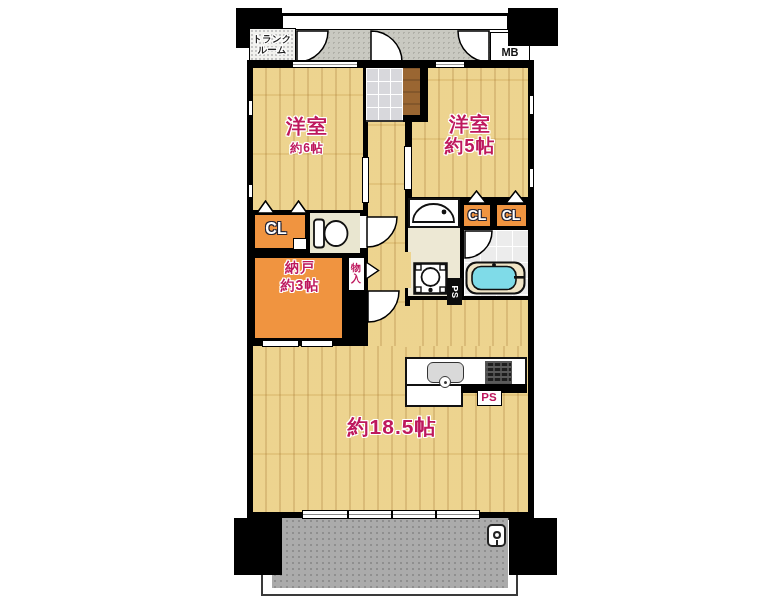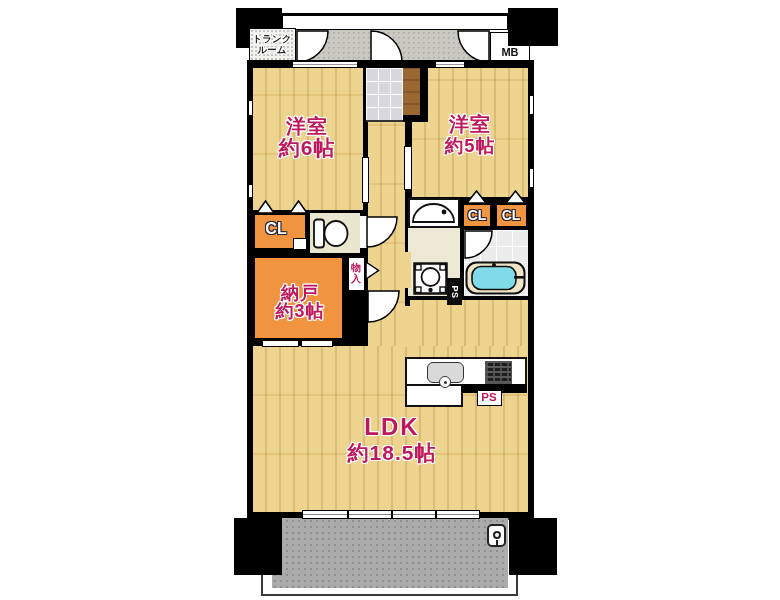--- a/index.html
+++ b/index.html
@@ -184,41 +184,40 @@
   <div class="abs wall" style="left:509px;top:518px;width:48px;height:57px;"></div>
 
   <div class="lbl" style="left:272px;top:33px;font-size:9.5px;line-height:11px;letter-spacing:0;color:#222;">
     <div>トランク</div>
       <div>ルーム</div>
   </div>
   <div class="lbl" style="left:510px;top:46px;font-size:11px;letter-spacing:0;text-shadow:none;color:#111;">MB</div>
 
   <div class="lbl" style="left:307px;top:115px;font-size:20px;line-height:22px;">
     <div>洋室</div>
-    <div style="font-size:21px;">約6帖</div>
+    <div style="font-size:12px;">約6帖</div>
   </div>
   <div class="lbl" style="left:470px;top:113px;font-size:20px;line-height:22px;">
     <div>洋室</div>
     <div style="font-size:18.5px;">約5帖</div>
   </div>
 
   <div class="cltxt" style="left:276px;top:220px;font-size:16px;">CL</div>
   <div class="cltxt" style="left:477px;top:207px;font-size:14px;">CL</div>
   <div class="cltxt" style="left:511px;top:207px;font-size:14px;">CL</div>
 
-  <div class="lbl" style="left:300px;top:284px;font-size:18px;line-height:18px;">
+  <div class="lbl" style="left:300px;top:258px;font-size:14px;line-height:18px;">
     <div>納戸</div>
     <div>約3帖</div>
   </div>
   <div class="lbl" style="left:356px;top:262px;font-size:10px;line-height:11px;letter-spacing:0;">
     <div>物</div>
       <div>入</div>
   </div>
 
   <div class="lbl" style="left:489px;top:391px;font-size:11.5px;font-weight:bold;letter-spacing:0;">PS</div>
 
   <div class="lbl" style="left:392px;top:414px;font-size:24px;line-height:26px;letter-spacing:2px;">
-    <div>LDK</div>
     <div style="font-size:21px;letter-spacing:1px;">約18.5帖</div>
   </div>
 
 
 </div>
 
 </body></html>

